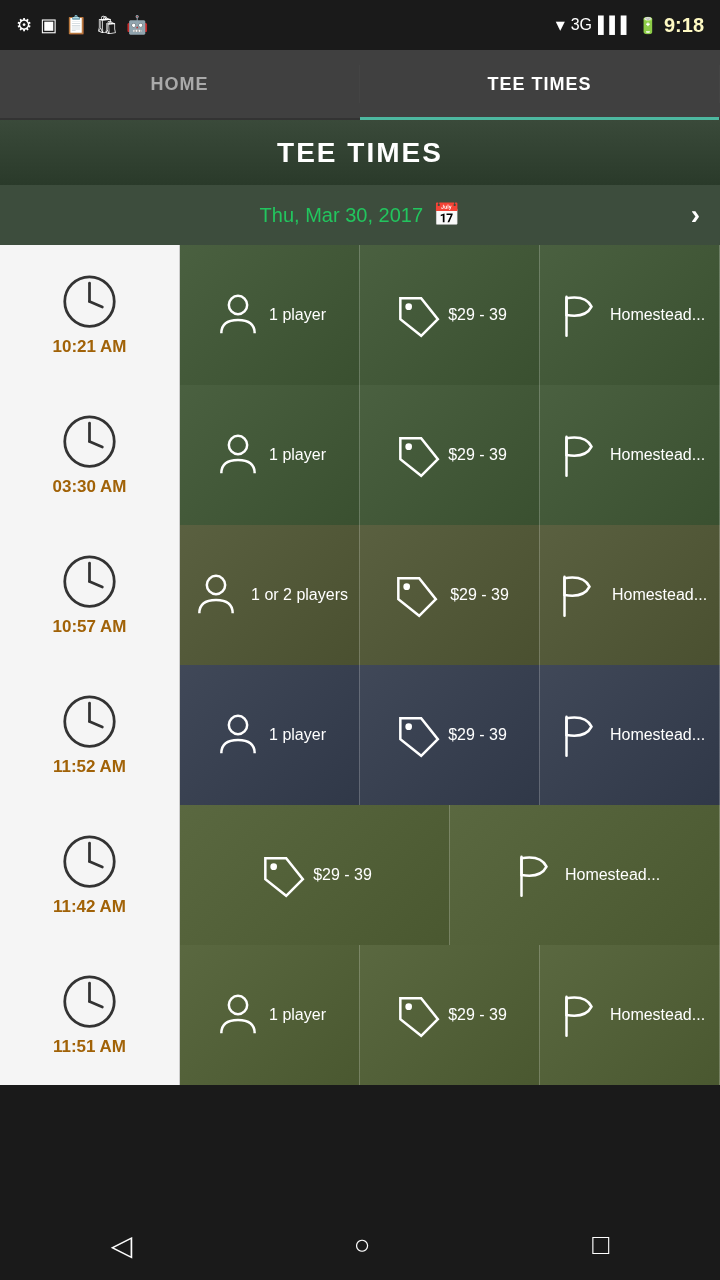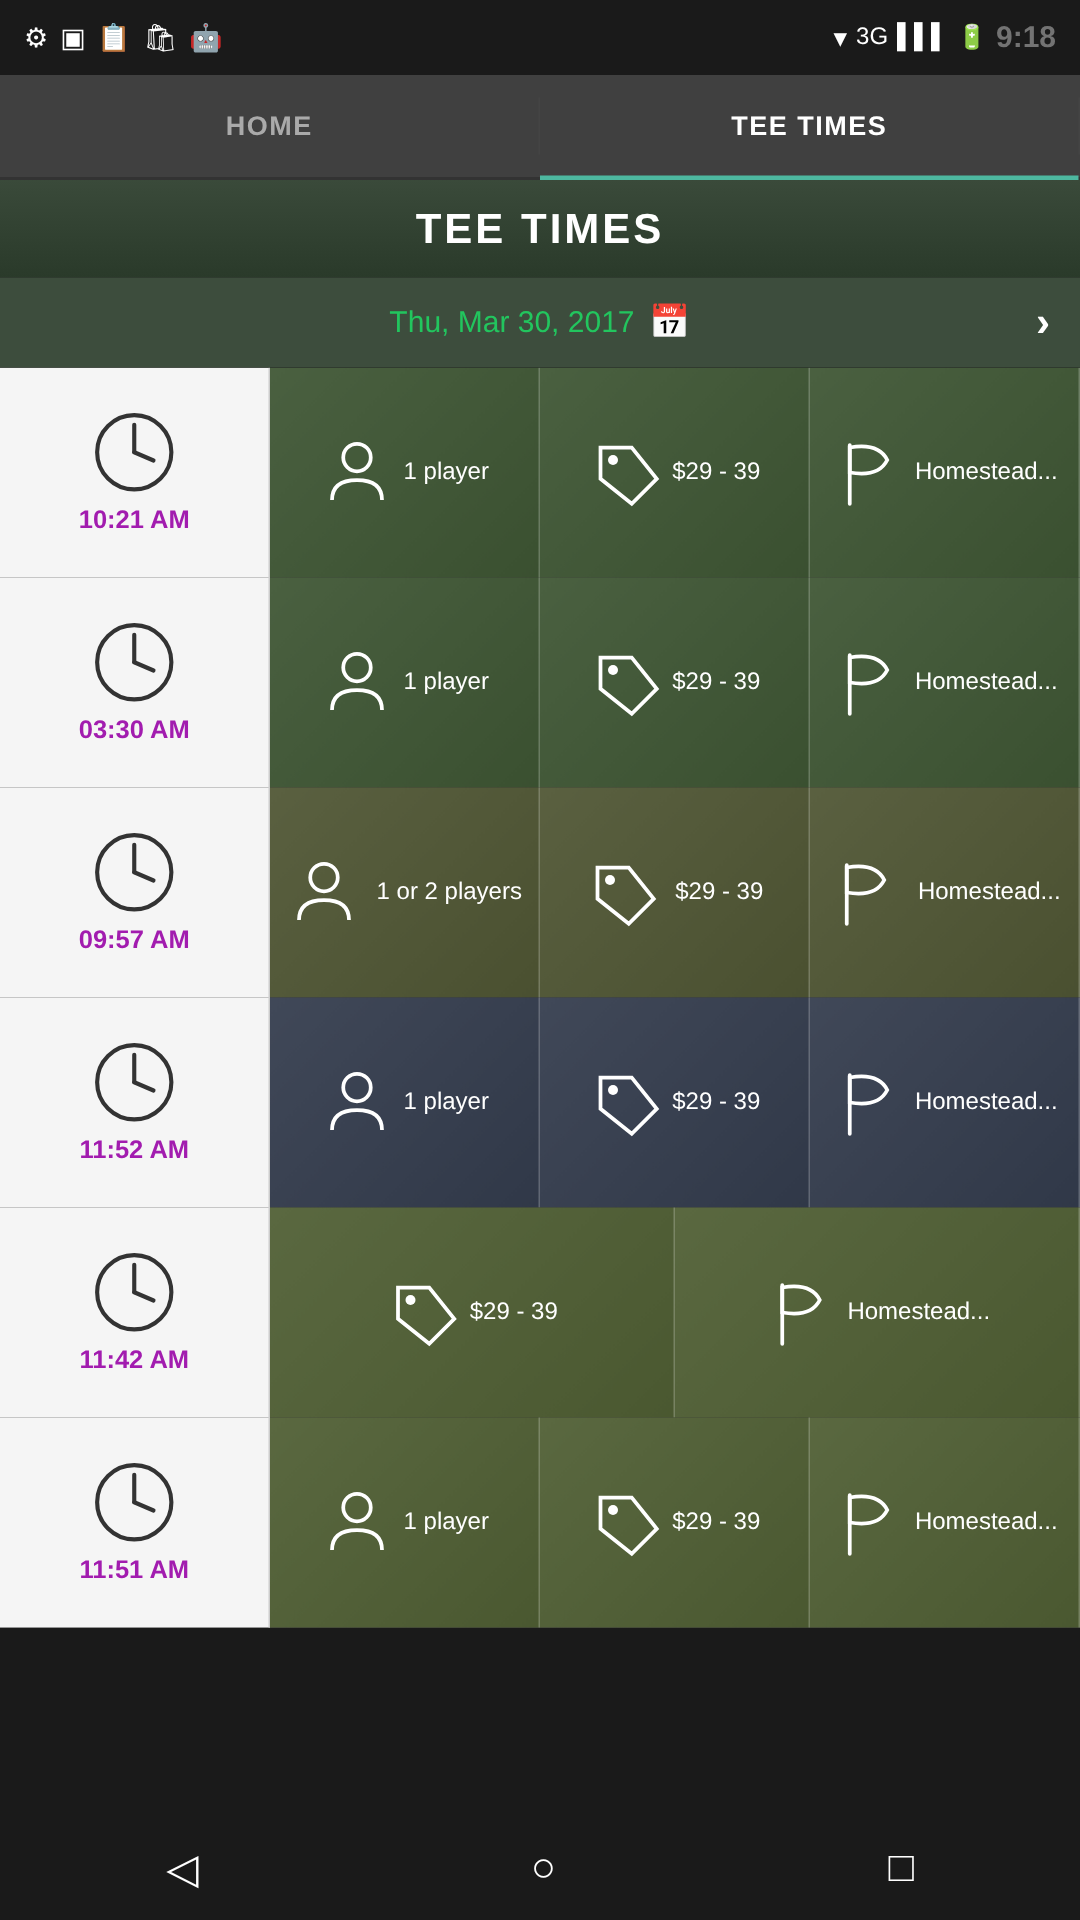--- a/index.html
+++ b/index.html
@@ -30,21 +30,21 @@
     .status-right {
       display: flex;
       align-items: center;
       gap: 6px;
       font-size: 18px;
       color: white;
     }
     .status-time {
       font-size: 20px;
       font-weight: bold;
-      color: #737373;
+      color: #fef9c3;
     }
 
     
     .nav-tabs {
       width: 720px;
       height: 70px;
       background: #404040;
       display: flex;
       border-bottom: 2px solid #333;
     }
@@ -146,21 +146,21 @@
       gap: 8px;
       border-right: 1px solid #ccc;
     }
 
     .clock-icon {
       width: 55px;
       height: 55px;
     }
 
     .time-label {
-      color: #a21caf;
+      color: #a16207;
       font-size: 17px;
       font-weight: bold;
     }
 
     .info-cell {
       flex: 1;
       height: 140px;
       display: flex;
       align-items: center;
       justify-content: center;
@@ -310,21 +310,21 @@
     </div>
   </div>
 
   <div class="tee-row">
     <div class="time-cell">
       <svg class="clock-icon" viewBox="0 0 60 60">
         <circle cx="30" cy="30" r="27" fill="none" stroke="#333" stroke-width="3"></circle>
         <line x1="30" y1="30" x2="30" y2="10" stroke="#333" stroke-width="3" stroke-linecap="round"></line>
         <line x1="30" y1="30" x2="44" y2="36" stroke="#333" stroke-width="3" stroke-linecap="round"></line>
       </svg>
-      <span class="time-label">09:57 AM</span>
+      <span class="time-label">10:57 AM</span>
     </div>
     <div class="info-cell row-bg-3">
       <svg class="info-icon" viewBox="0 0 60 60">
         <circle cx="30" cy="18" r="11" fill="none" stroke="white" stroke-width="3"></circle>
         <path d="M10 52 Q10 36 30 36 Q50 36 50 52" fill="none" stroke="white" stroke-width="3"></path>
       </svg>
       <span class="info-label">1 or 2 players</span>
     </div>
     <div class="info-cell row-bg-3">
       <svg class="info-icon" viewBox="0 0 60 60">

